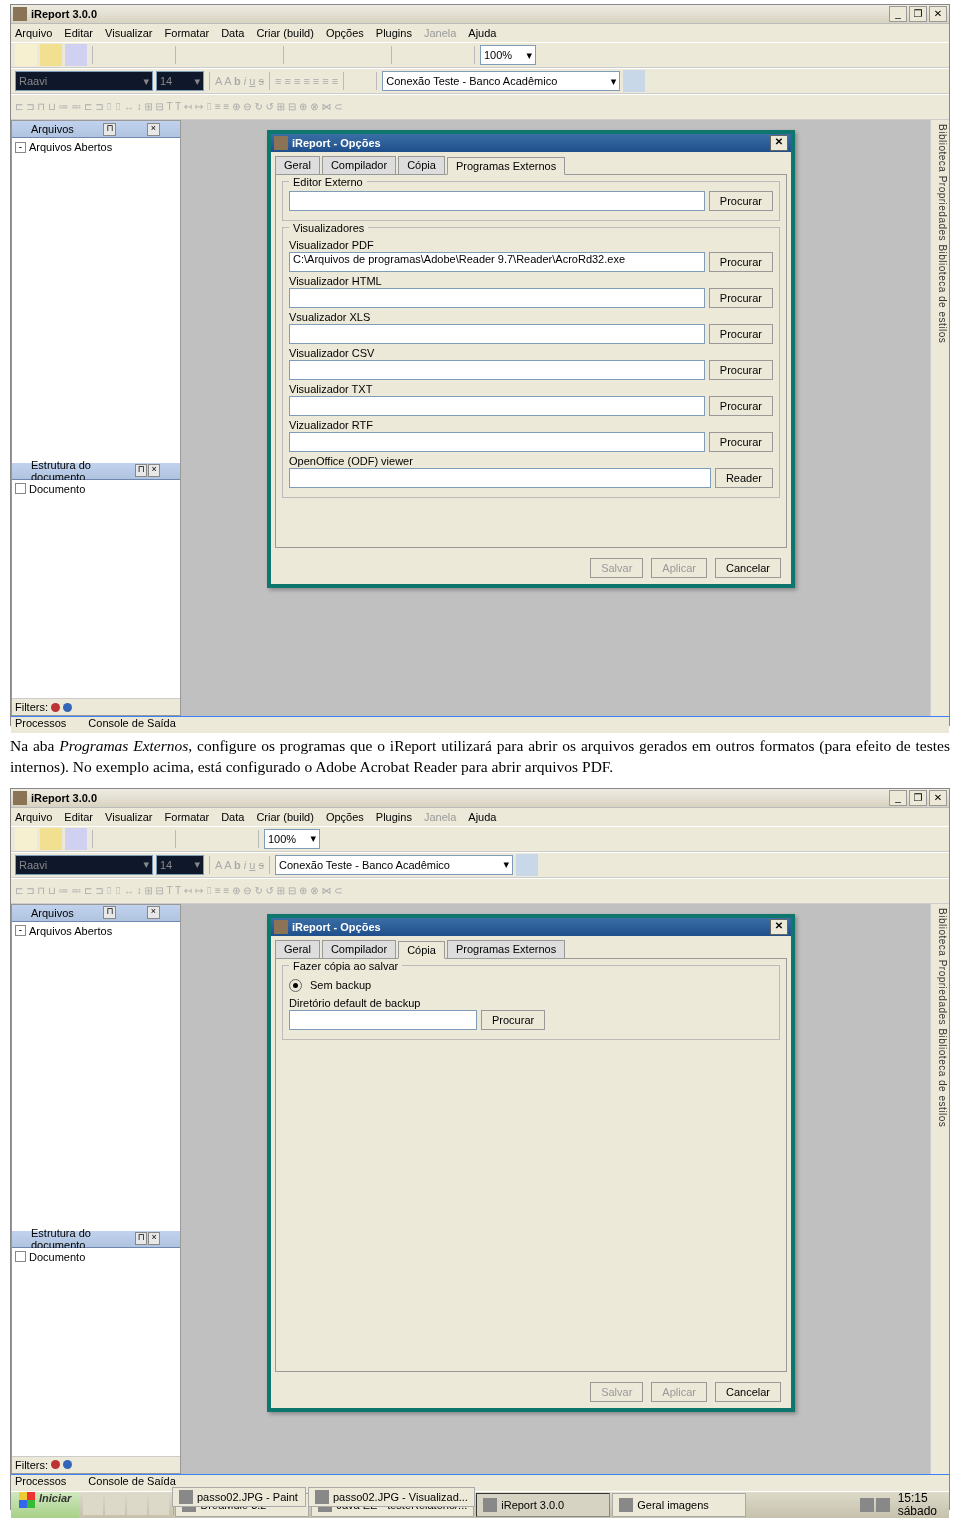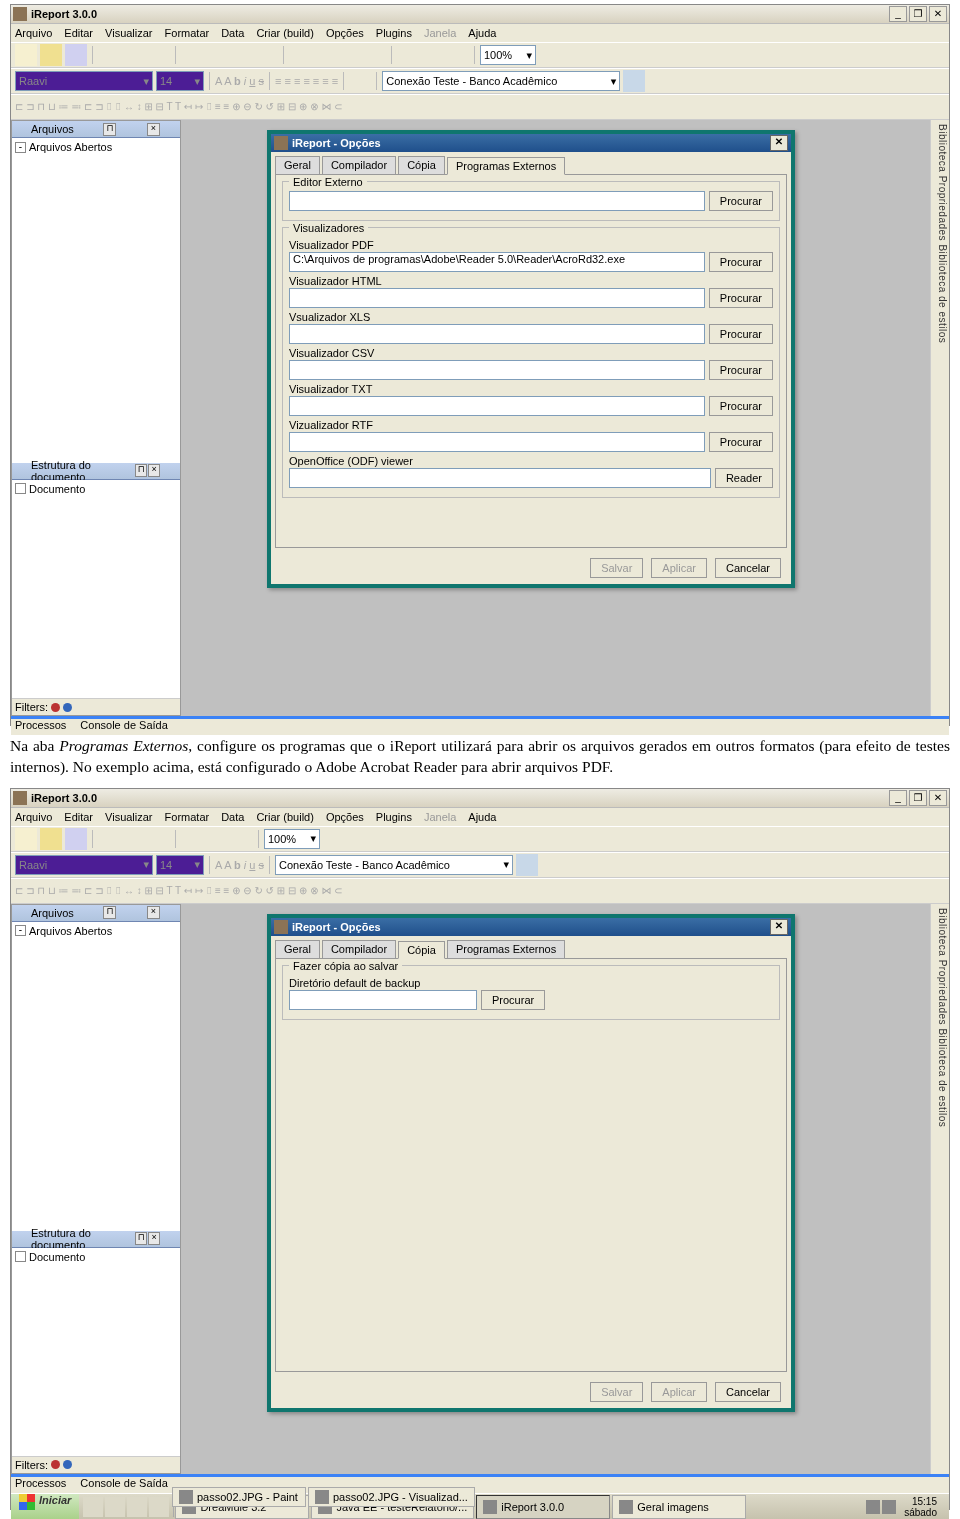--- a/index.html
+++ b/index.html
@@ -13,33 +13,33 @@
   .titlebar .tt{font-weight:bold;flex:1}
   .winbtns{display:flex;gap:2px}
   .winbtn{width:16px;height:14px;background:#ece9d8;border:1px solid #999;display:flex;align-items:center;justify-content:center;font-size:10px;line-height:1}
   .menubar{height:18px;display:flex;align-items:center;padding:0 4px;background:#ece9d8;gap:12px}
   .menubar .dis{color:#999}
   .toolbar{height:24px;background:#ece9d8;border-top:1px solid #fff;border-bottom:1px solid #ccc;display:flex;align-items:center;padding:0 4px;gap:3px}
   .tbtn{width:20px;height:20px;background:#ece9d8;border:1px solid transparent;display:inline-block}
   .sep{width:1px;height:18px;background:#bbb;margin:0 2px}
   .zoom{width:48px;height:18px;border:1px solid #7f9db9;background:#fff;padding:0 3px;display:inline-flex;align-items:center}
   .combo{height:18px;border:1px solid #7f9db9;background:#fff;padding:0 3px;display:inline-flex;align-items:center}
-  .combo.dis{background:#4c1d95;color:#888}
+  .combo.dis{background:#0f172a;color:#888}
   .tb3{display:flex;align-items:center;padding:0 4px;height:24px;background:#ece9d8;border-top:1px solid #fff;border-bottom:1px solid #ccc;gap:3px;color:#aaa;font-size:10px}
   .body-area{display:flex;position:relative;height:calc(100% - 18px - 18px - 24px - 24px - 24px - 16px)}
   .leftcol{width:168px;border:1px solid #999;background:#ece9d8;display:flex;flex-direction:column}
   .panelhdr{background:linear-gradient(#c1d2ee,#b0c4de);height:16px;font-size:11px;padding:0 19px;display:flex;align-items:center;border-bottom:1px solid #6f86b2}
   .panelhdr .pb{width:11px;height:11px;background:#e8e8e8;border:1px solid #888;margin-left:auto;margin-right:1px;font-size:9px;text-align:center;line-height:9px}
   .panelbody{background:#fff;flex:1;padding:3px;font-size:11px}
   .panelbody .tree{display:flex;align-items:center;gap:3px}
   .panelbody .box{width:9px;height:9px;border:1px solid #888;text-align:center;line-height:7px;font-size:10px}
   .filters{height:16px;background:#ece9d8;font-size:11px;padding:0 3px;display:flex;align-items:center;gap:3px;border-top:1px solid #ccc}
   .filterdot{width:9px;height:9px;border-radius:50%;background:#b33}
   .filterdot2{width:9px;height:9px;border-radius:50%;background:#36b}
-  .bottomtabs{height:16px;font-size:11px;padding:0 4px;display:flex;gap:14px;border-top:3px solid #3b82f6;background:#ece9d8}
+  .bottomtabs{height:16px;font-size:11px;padding:0 4px;display:flex;gap:22px;border-top:1px solid #3b82f6;background:#ece9d8}
   .workarea{flex:1;background:#c0c0c0;position:relative}
   .rightstrip{width:16px;background:#ece9d8;border-left:1px solid #ccc;writing-mode:vertical-rl;text-align:left;font-size:10px;padding:4px 1px;letter-spacing:0.5px;color:#333}
   .dialog{position:absolute;background:#ece9d8;border:4px solid #0f766e;box-shadow:2px 2px 4px rgba(0,0,0,0.3)}
   .dlghdr{background:linear-gradient(#3a6ea5,#1f4f8b);color:#fff;height:18px;display:flex;align-items:center;padding:0 3px;font-size:11px;font-weight:bold}
   .dlghdr .icon{width:14px;height:14px;background:#8b7355;margin-right:4px}
   .dlgclose{width:16px;height:14px;background:#ece9d8;border:1px solid #666;color:#000;text-align:center;line-height:12px;margin-left:auto;font-size:10px}
   .tabs{display:flex;padding:4px 4px 0 4px}
   .tab{border:1px solid #999;border-bottom:none;padding:2px 8px;background:#ece9d8;margin-right:2px;font-size:11px;position:relative}
   .tab.active{background:#ece9d8;border-bottom:1px solid #ece9d8;top:1px;z-index:2}
   .tab:not(.active){background:#ddd}
@@ -58,21 +58,21 @@
   .taskbar{height:26px;background:linear-gradient(#dddac9,#c5c1ac);border-top:1px solid #fff;display:flex;align-items:center;font-size:11px}
   .start{height:26px;padding:0 8px;background:linear-gradient(#d0e8c0,#a8d088);display:flex;align-items:flex-start;font-weight:bold;font-style:italic;color:#333}
   .start .flag{width:16px;height:16px;background:conic-gradient(#e33 0 25%,#3b3 0 50%,#36e 0 75%,#ec3 0 100%);margin-right:4px}
   .ql{display:flex;gap:2px;padding:0 4px;border-right:1px solid #aaa}
   .ql div{width:18px;height:18px;background:#dcd9c8;border:1px solid transparent}
   .task{height:22px;border:1px solid #aaa;background:#ece9d8;padding:0 6px;display:flex;align-items:center;gap:4px;margin:0 1px;min-width:120px}
   .task.active{background:#d6d3c2;border:1px inset #888}
   .task .ti{width:14px;height:14px;background:#888}
   .tray{margin-left:auto;display:flex;align-items:center;gap:2px;padding:0 6px}
   .tray .ti{width:14px;height:14px;background:#888}
-  .clock{text-align:right;font-size:10px;padding:0 6px;line-height:1.1}
+  .clock{text-align:left;font-size:12px;padding:0 6px;line-height:1.1}
 </style>
 </head>
 <body>
 
 <div class="screenshot ss1">
   <div class="titlebar">
     <div class="icon"></div>
     <div class="tt">iReport 3.0.0</div>
     <div class="winbtns">
       <div class="winbtn">_</div>
@@ -202,21 +202,21 @@
                 <div class="textin"></div>
                 <button class="btn">Procurar</button>
               </div>
             </div>
           </div>
           <div class="fieldset">
             <span class="legend">Visualizadores</span>
             <div class="content">
               <div class="lbl">Visualizador PDF</div>
               <div class="row">
-                  <div class="textin">C:\Arquivos de programas\Adobe\Reader 5.0\Reader\AcroRd32.exe</div>
+                  <div class="textin">C:\Arquivos de programas\Adobe\Reader 9.7\Reader\AcroRd32.exe</div>
                   <button class="btn">Procurar</button>
                 </div>
               <div class="lbl">Visualizador HTML</div>
               <div class="row">
                   <div class="textin"></div>
                   <button class="btn">Procurar</button>
                 </div>
               <div class="lbl">Vsualizador XLS</div>
               <div class="row">
                   <div class="textin"></div>
@@ -367,20 +367,24 @@
         <div class="tabs">
           <div class="tab">Geral</div>
           <div class="tab">Compilador</div>
           <div class="tab active">Cópia</div>
           <div class="tab">Programas Externos</div>
         </div>
         <div class="tabpanel" style="min-height:400px">
           <div class="fieldset">
             <span class="legend">Fazer cópia ao salvar</span>
             <div class="content">
+              <div class="row" style="margin:5px 0">
+                  <span class="radio checked"></span>
+                  <span>Sem backup</span>
+                </div>
               <div class="lbl">Diretório default de backup</div>
               <div class="row">
                   <div class="textin" style="flex:0 0 180px"></div>
                   <button class="btn">Procurar</button>
                 </div>
             </div>
           </div>
         </div>
         <div class="btnrow">
           <button class="btn dis">Salvar</button>

